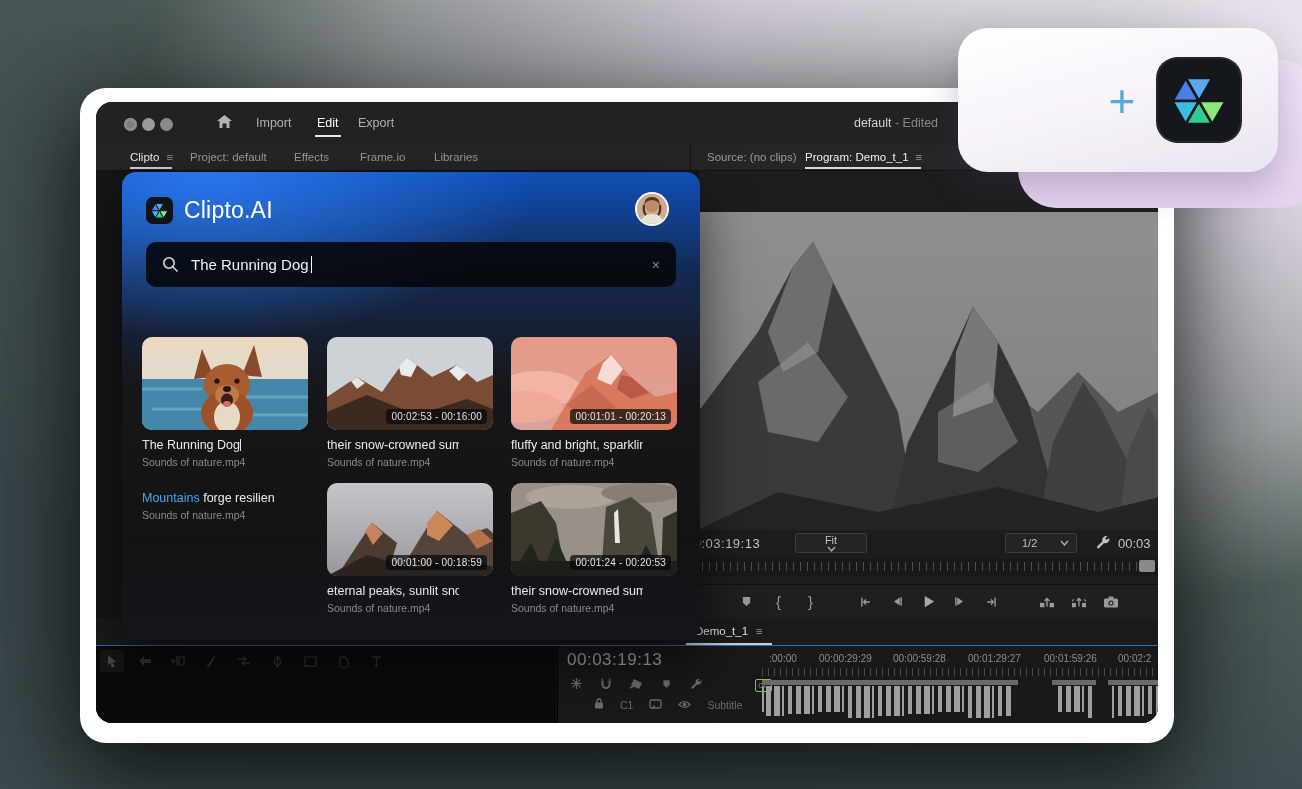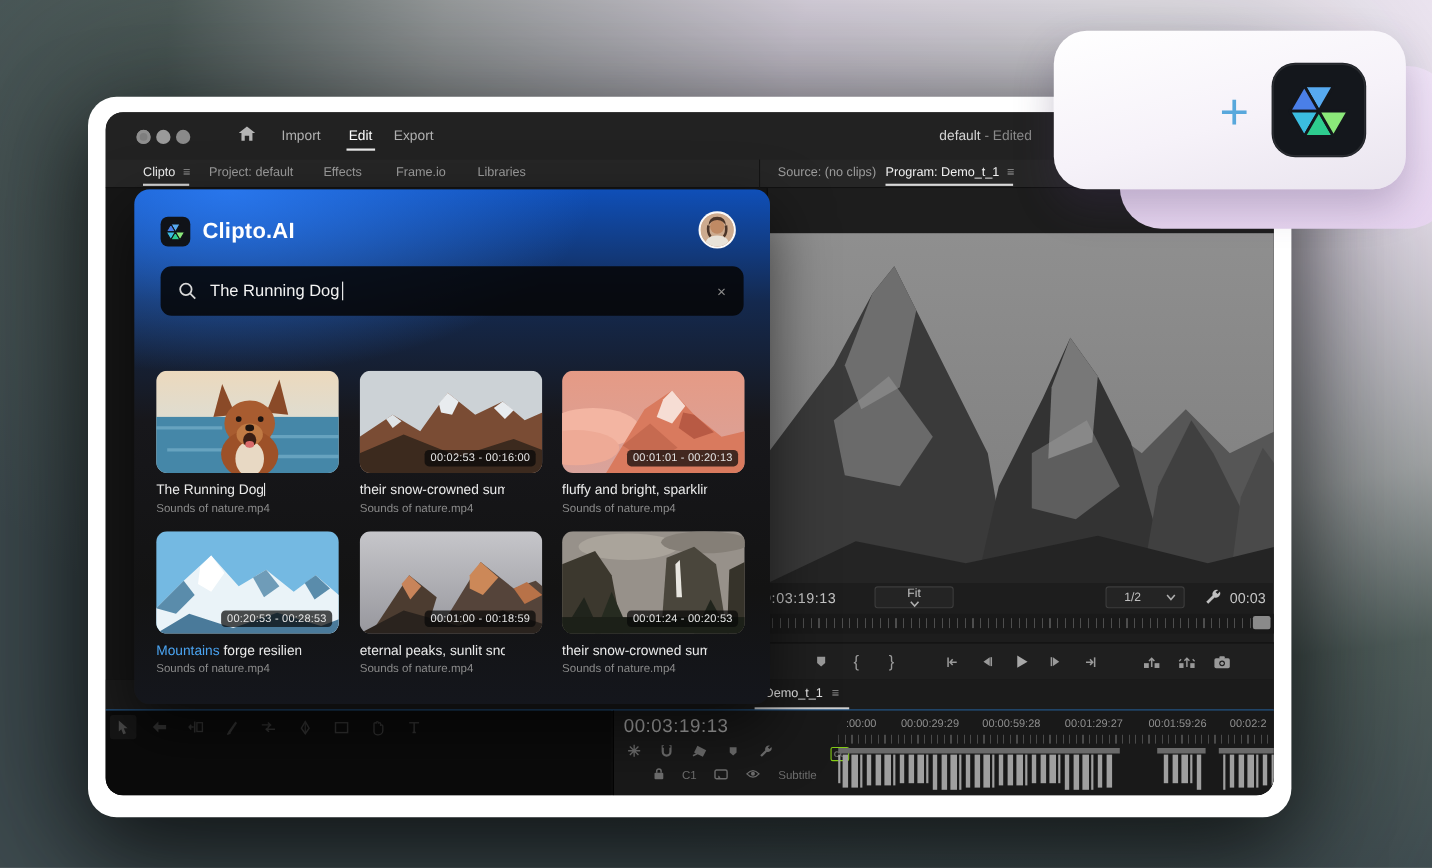--- a/index.html
+++ b/index.html
@@ -93,21 +93,21 @@
   .subtitle-track i { position:absolute; top:6px; background:#9f9f9f; }
   .block-cap { position:absolute; top:0; height:5px; background:#6a6a6a; }
 
   
   .clipto-panel { position:absolute; left:26px; top:70px; width:578px; height:468px; border-radius:14px; z-index:10;
     background-image:radial-gradient(95% 60% at 15% 0%, rgba(45,125,245,.85), rgba(45,125,245,0) 60%),
       linear-gradient(180deg,#0f4fb8 0%, #14294e 22%, #17171b 45%, #131313 78%, #14161c 100%);
     box-shadow:0 22px 55px rgba(0,0,0,.6); overflow:hidden; }
   .cp-header { position:absolute; left:24px; top:20px; right:24px; height:36px; display:flex; align-items:center; }
   .cp-logo { width:27px; height:27px; margin-right:11px; }
-  .cp-title { color:#ffffff; font-size:20px; font-weight:bold; letter-spacing:.2px; }
+  .cp-title { color:#ffffff; font-size:23px; font-weight:normal; letter-spacing:.2px; }
   .avatar { position:absolute; right:7px; top:0; width:34px; height:34px; border-radius:50%; border:2px solid rgba(255,255,255,.95);
     overflow:hidden; background:#c9a184; }
   .searchbar { position:absolute; left:24px; top:70px; width:530px; height:45px; background:rgba(6,6,7,.88); border-radius:10px;
     display:flex; align-items:center; padding:0 16px; }
   .search-text { color:#f2f2f2; font-size:15px; margin-left:12px; }
   .cursor { display:inline-block; width:1.5px; height:17px; background:#ffffff; vertical-align:-3px; margin-left:2px; }
   .search-x { margin-left:auto; color:#8a8a8a; font-size:14px; }
   .cp-tabs { position:absolute; left:20px; top:128px; display:inline-flex; background:#2b2b2c; border-radius:7px; padding:2px; }
   .chip { padding:4px 11px; font-size:11.5px; color:#969696; border-radius:5px; white-space:nowrap; }
   .chip.active { background:#4c4c4c; color:#ffffff; font-weight:bold; box-shadow:inset 0 0 0 1px rgba(255,255,255,.25); }
@@ -569,32 +569,20 @@
               <polygon points="110,38 120,40 138,56 120,62 106,52" fill="#b85a44"></polygon>
               <polygon points="55,68 80,48 105,70 80,84" fill="#c66a50"></polygon>
             </svg>
             <span class="time-badge">00:01:01 - 00:20:13</span>
           </div>
           <div class="card-title"><span>fluffy and bright, sparkling like...</span></div>
           <div class="card-file">Sounds of nature.mp4</div>
         </div>
 
         <div class="card c3">
-          <div class="thumb">
-            <svg viewBox="0 0 166 93" preserveAspectRatio="none">
-              <rect width="166" height="93" fill="#74b9e2"></rect>
-              <polygon points="0,70 25,45 50,22 75,50 100,35 125,55 145,40 166,58 166,93 0,93" fill="#eaf3f8"></polygon>
-              <polygon points="40,32 50,22 62,38 50,55 38,48" fill="#ffffff"></polygon>
-              <polygon points="0,70 25,45 35,58 18,75" fill="#5a8cab"></polygon>
-              <polygon points="88,42 100,35 112,50 98,60" fill="#6f9cb8"></polygon>
-              <polygon points="135,47 145,40 158,52 144,62" fill="#5a8cab"></polygon>
-              <polygon points="0,93 30,75 70,88 110,74 150,86 166,80 166,93" fill="#4a7a9a"></polygon>
-            </svg>
-            <span class="time-badge">00:20:53 - 00:28:53</span>
-          </div>
           <div class="card-title"><span class="hl">Mountains</span><span> forge resilience in us</span></div>
           <div class="card-file">Sounds of nature.mp4</div>
         </div>
 
         <div class="card c4">
           <div class="thumb">
             <svg viewBox="0 0 166 93" preserveAspectRatio="none">
               <defs>
                   <linearGradient id="gsky" x1="0" y1="0" x2="0" y2="1">
                     <stop offset="0" stop-color="#c6c6ca"></stop>

